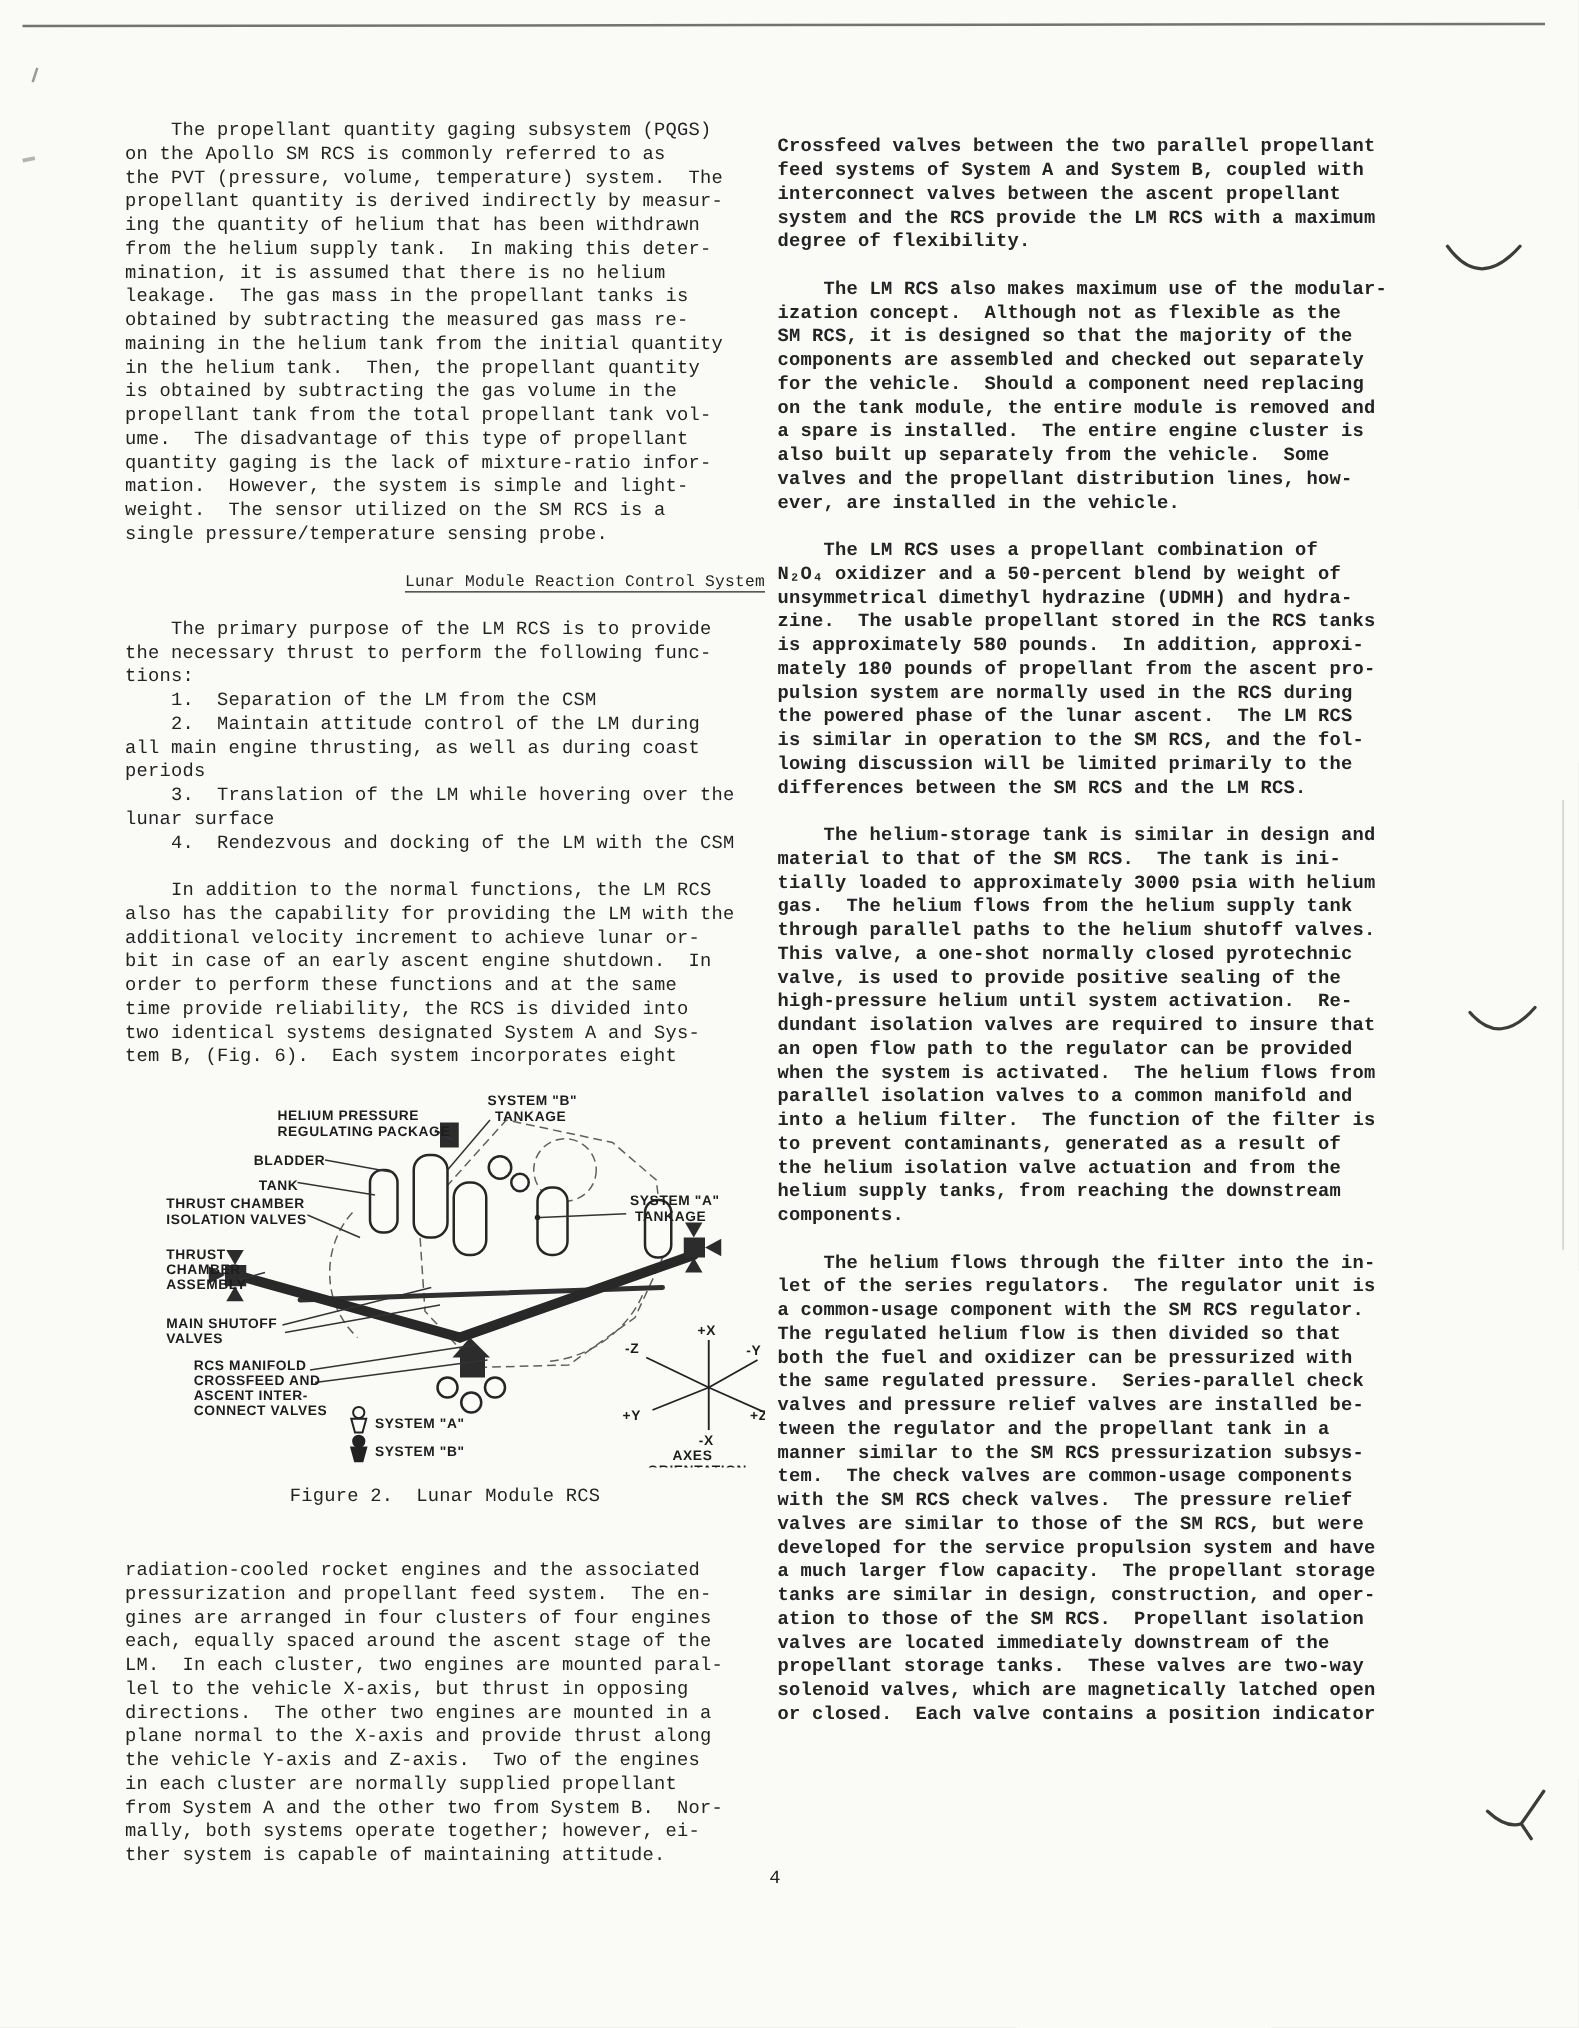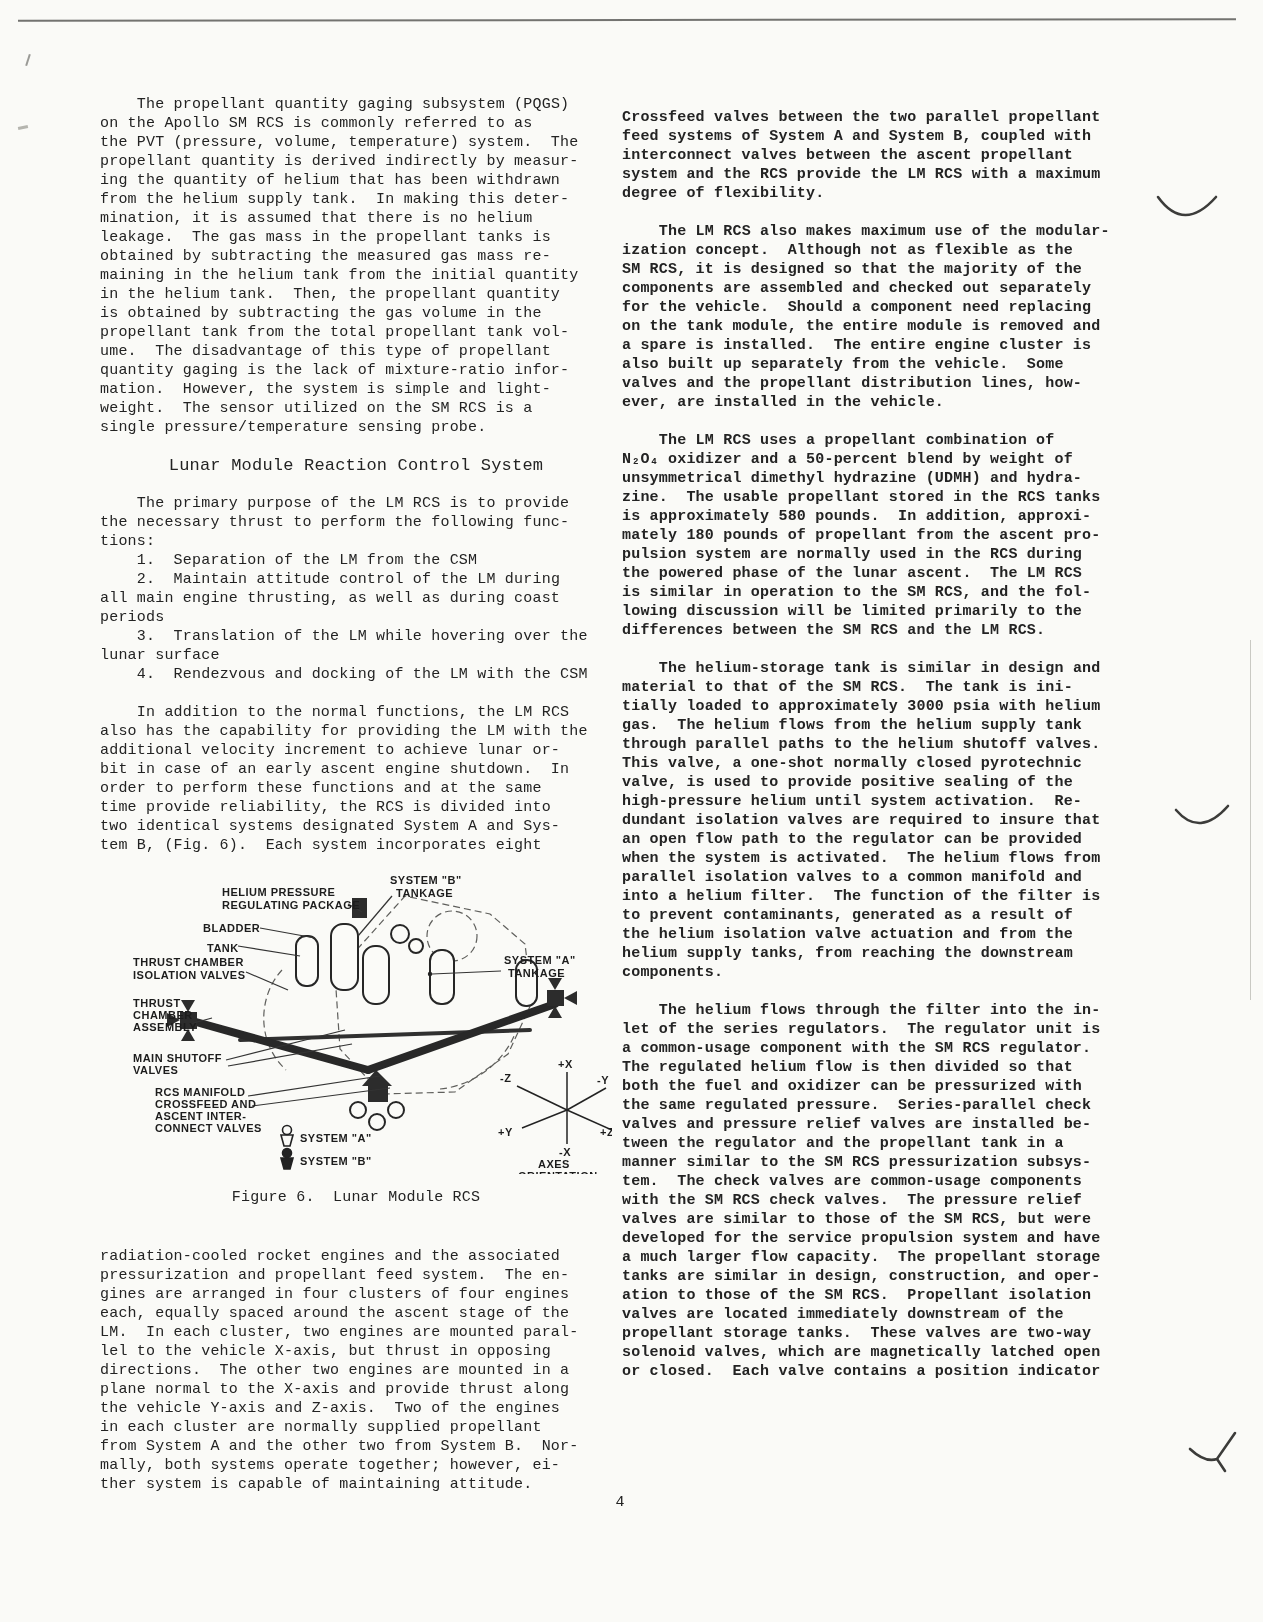--- a/index.html
+++ b/index.html
@@ -16,22 +16,22 @@
     background:#5a5a58;transform:rotate(-0.08deg);opacity:.85;
   }
   .scan-speck1{position:absolute;top:54px;left:27px;width:2px;height:12px;background:#9a9a96;transform:rotate(18deg);}
   .scan-speck2{position:absolute;top:126px;left:18px;width:10px;height:3px;background:#b5b5af;transform:rotate(-12deg);}
   .edge-line{position:absolute;top:640px;left:1250px;width:1px;height:360px;background:#c9c9c3;}
   .col{position:absolute;font-size:15px;line-height:19px;letter-spacing:.2px;}
   .col-left{left:100px;top:95px;width:512px;}
   .col-right{left:622px;top:108px;width:524px;font-weight:bold;}
   .para{margin:0 0 19px 0;white-space:pre-wrap;}
   .heading{
-    margin:0 0 19px 0;font-size:17px;font-weight:normal;line-height:19px;
-    text-align:center;text-underline-offset:4px;
+    margin:0 0 19px 0;font-size:13px;font-weight:normal;line-height:19px;
+    text-align:right;text-decoration:underline;text-underline-offset:4px;
   }
   .figure-wrap{margin:0;padding:0;}
   .figure-caption{margin:8px 0 40px 0;text-align:center;white-space:pre;}
   .page-number{position:absolute;top:1494px;left:100px;width:1040px;text-align:center;font-size:15px;}
   .hand-mark{position:absolute;}
   
   .flabel{font-family:"Liberation Sans",sans-serif;font-weight:bold;font-size:11px;letter-spacing:.5px;fill:#1c1c1c;}
   .dash{fill:none;stroke:#5f5f5c;stroke-width:1.2;stroke-dasharray:7 4;}
   .part{fill:#fbfbf8;stroke:#262626;stroke-width:2;}
   .darkpart{fill:#2c2c2c;stroke:none;}
@@ -195,21 +195,21 @@
           <text class="flabel" x="458" y="194">+X</text>
           <text class="flabel" x="400" y="208">-Z</text>
           <text class="flabel" x="497" y="210">-Y</text>
           <text class="flabel" x="398" y="262">+Y</text>
           <text class="flabel" x="459" y="282">-X</text>
           <text class="flabel" x="500" y="262">+Z</text>
           <text class="flabel" x="438" y="294">AXES</text>
           <text class="flabel" x="418" y="306">ORIENTATION</text>
         </g>
       </svg>
-      <figcaption class="figure-caption">Figure 6.  Lunar Module RCS</figcaption>
+      <figcaption class="figure-caption">Figure 2.  Lunar Module RCS</figcaption>
     </figure>
 
     <p class="para">radiation-cooled rocket engines and the associated
 pressurization and propellant feed system.  The en-
 gines are arranged in four clusters of four engines
 each, equally spaced around the ascent stage of the
 LM.  In each cluster, two engines are mounted paral-
 lel to the vehicle X-axis, but thrust in opposing
 directions.  The other two engines are mounted in a
 plane normal to the X-axis and provide thrust along

